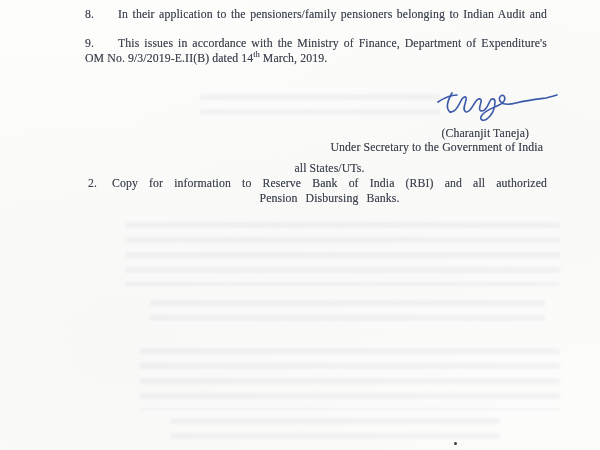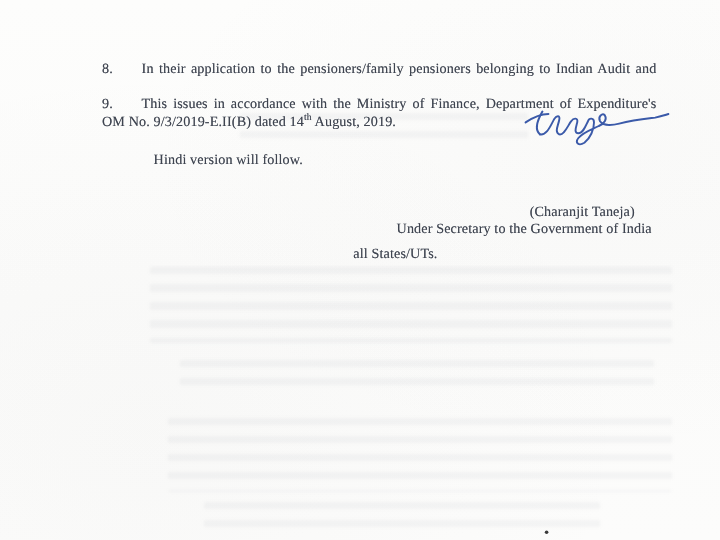--- a/index.html
+++ b/index.html
@@ -10,21 +10,21 @@
     background: linear-gradient(180deg, #fdfdfc 0%, #fbfbfa 55%, #fcfcfb 100%);
     overflow: hidden;
     font-family: "Liberation Serif", "DejaVu Serif", serif;
     color: #3e4450;
   }
   .doc-text {
     font-size: 11.8px;
     letter-spacing: 0.1px;
     text-shadow: 0 0 0.5px rgba(62, 68, 80, 0.55);
   }
-  .block { position: absolute; margin-top: 43px; }
+  .block { position: absolute; }
   .line { height: 15px; line-height: 15px; overflow: hidden; white-space: normal; }
   .jl { text-align: justify; text-align-last: justify; }
   .ll { text-align: left; }
   .pnum { display: inline-block; width: 33px; }
   .lnum { display: inline-block; width: 24px; }
   .cont-indent { padding-left: 24px; text-align: center; }
   .wide-words { word-spacing: 5px; }
   sup { font-size: 8px; line-height: 0; }
   .sig-block { text-align: right; }
   .sig-name { padding-right: 14px; }
@@ -64,41 +64,42 @@
   <div class="bleed" style="left:150px; top:300px; width:395px; height:30px;"></div>
   <div class="bleed" style="left:140px; top:348px; width:420px; height:62px;"></div>
   <div class="bleed" style="left:170px; top:418px; width:330px; height:28px;"></div>
 
   <div class="block" style="left:85px; top:7px; width:462px;">
     <div class="line jl"><span class="pnum">8.</span><span>In their application to the pensioners/family pensioners belonging to Indian Audit and</span></div>
   </div>
 
   <div class="block" style="left:85px; top:36px; width:462px;">
     <div class="line jl"><span class="pnum">9.</span><span>This issues in accordance with the Ministry of Finance, Department of Expenditure's</span></div>
-    <div class="line ll"><span>OM No. 9/3/2019-E.II(B) dated 14</span><sup>th</sup><span> August, 2019.</span></div>
+    <div class="line ll"><span>OM No. 9/3/2019-E.II(B) dated 14</span><sup>th</sup><span> March, 2019.</span></div>
   </div>
 
-  <div class="block" style="left:128px; top:83px;">
-    <div class="line ll">Hindi version will follow.</div>
-  </div>
 
   <svg class="signature-svg" width="124" height="40" viewBox="0 0 124 40">
     <path d="M2 16 C8 12 15 9 21 9" fill="none" stroke-width="1.7" stroke-linecap="round" stroke="#3b5aa9"></path>
     <path d="M16 7 C12 14 9 22 14 26" fill="none" stroke-width="1.7" stroke-linecap="round" stroke="#3b5aa9"></path>
     <path d="M14 26 C20 27 23 18 26 13 C28 10 31 10 30 14 C29 19 26 24 30 26 C34 27 37 19 40 15 C42 12 46 12 45 16 C44 20 42 25 46 25 C50 25 52 19 54 15 C55 12 59 12 59 16 C59 22 56 29 51 33 C46 36 43 33 46 29 C50 24 57 22 63 19 C68 17 70 13 68 10 C66 8 62 11 64 15 C66 18 72 19 80 17 C92 14 102 13 110 12 C114 11 118 10 121 9" fill="none" stroke-width="1.6" stroke-linecap="round" stroke-linejoin="round" stroke="#3b5aa9"></path>
   </svg>
 
   <div class="block sig-block" style="left:85px; top:140px; width:458px;">
     <div class="line ll sig-block">Under Secretary to the Government of India</div>
   </div>
   <div class="block sig-block" style="left:85px; top:126px; width:458px;">
     <div class="line ll sig-block"><span class="sig-name">(Charanjit Taneja)</span></div>
   </div>
 
   <div class="block" style="left:88px; top:161px; width:459px;">
     <div>
       <div class="line ll cont-indent"><span>all States/UTs.</span></div>
     </div>
+    <div>
+      <div class="line jl"><span class="lnum">2.</span><span>Copy for information to Reserve Bank of India (RBI) and all authorized</span></div>
+      <div class="line ll cont-indent wide-words"><span>Pension Disbursing Banks.</span></div>
+    </div>
   </div>
 
   <div class="ink-speck"></div>
 
 </div>
 
 </body></html>

